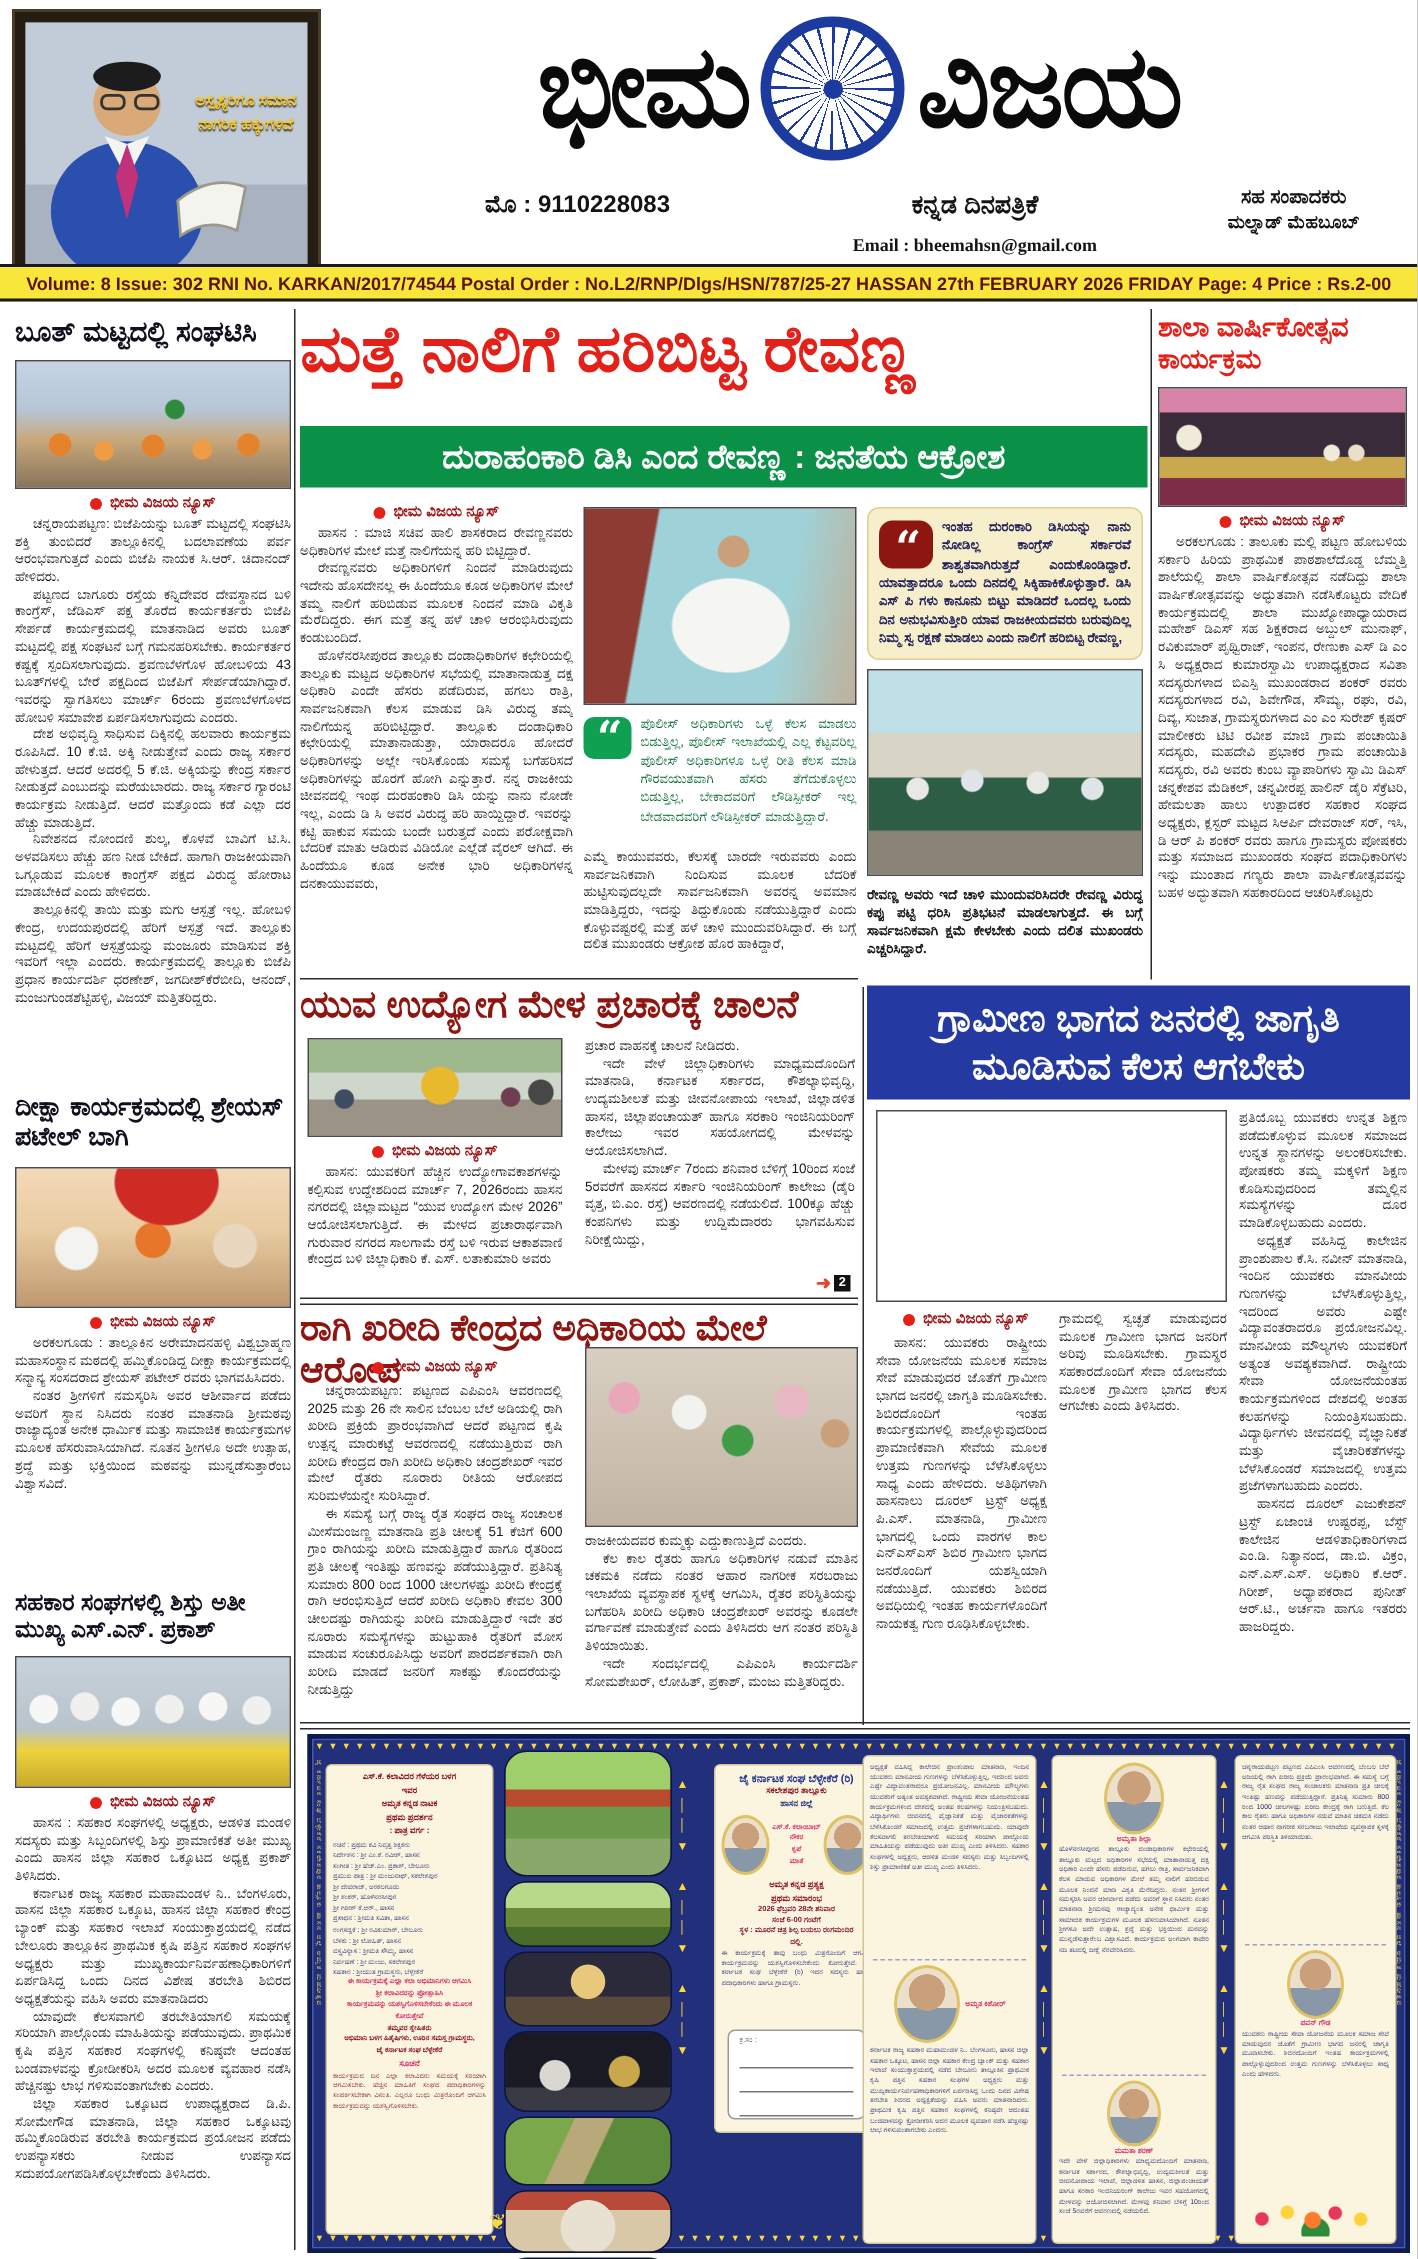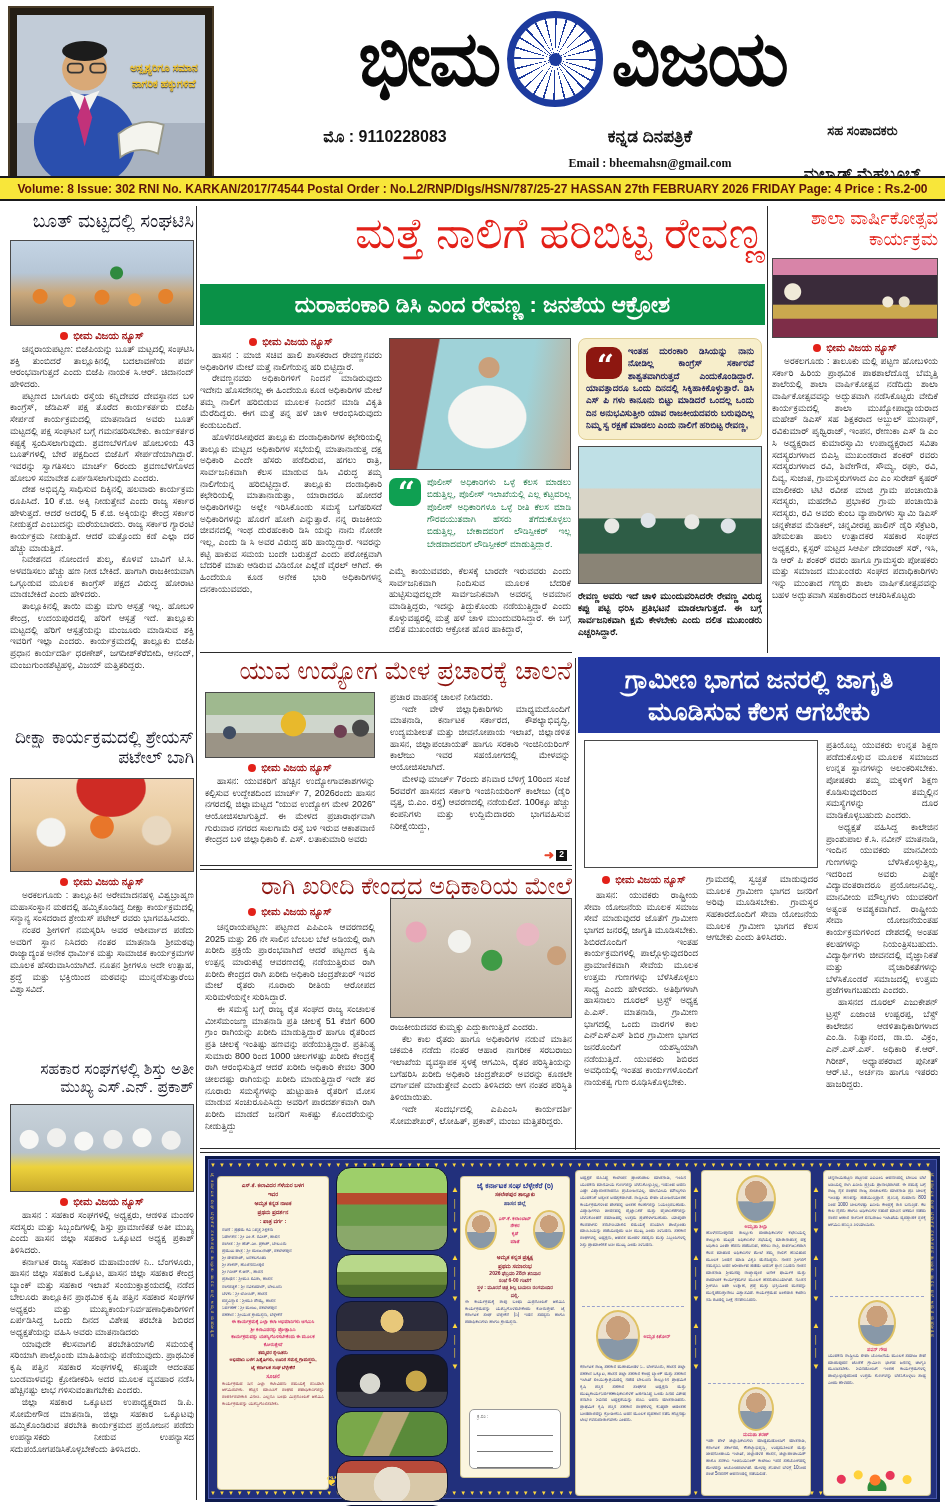--- a/index.html
+++ b/index.html
@@ -11,21 +11,21 @@
   .frame-cap{position:absolute;right:4px;top:28%;width:74px;font-size:10.5px;font-weight:700;color:#f5c832;text-align:center;line-height:1.5;text-shadow:0 1px 1px #333}
   .mast{display:flex;align-items:center;justify-content:center}
   .mtitle{font-size:76px;font-weight:900;line-height:1;color:#0a0a0a;letter-spacing:-2px}
   .chakra{display:inline-block;width:82px;height:82px;border-radius:50%;border:7px solid #1d3b9e;
           background:repeating-conic-gradient(#1d3b9e 0 2.5deg,#fff 2.5deg 15deg);position:relative;margin:0 8px;flex:0 0 auto}
   .chakra::after{content:"";position:absolute;left:50%;top:50%;width:13px;height:13px;margin:-6.5px 0 0 -6.5px;border-radius:50%;background:#1d3b9e}
   .hsub{font-weight:700;text-align:center;line-height:1.35}
   .infobar{background:#f8e63a;border-top:2px solid #1a1a1a;border-bottom:2px solid #1a1a1a;
            display:flex;align-items:center;justify-content:center;font-weight:700;font-size:12px;color:#5c130a;white-space:nowrap}
   
-  .art-h{font-weight:400;color:#10101e;text-align:right;line-height:1.18}
+  .art-h{font-weight:700;color:#10101e;text-align:left;line-height:1.18}
   .redhead{color:#e32119}.marhead{color:#8e1510}
   .bodytxt{font-size:9px;line-height:1.3;text-align:justify;color:#161616;overflow:hidden}
   .bodytxt p{margin:0;text-indent:12px}
   .byline{display:flex;align-items:center;justify-content:center;gap:5px;font-size:10px;font-weight:700;color:#a01313}
   .dot{width:8px;height:8px;border-radius:50%;background:#e32119;flex:0 0 auto}
   .greenbar{background:#0a9147;color:#fff;display:flex;align-items:center;justify-content:center;font-weight:800}
   .bluebox{background:#2439a2;color:#fff;font-weight:800;text-align:center;display:flex;flex-direction:column;justify-content:center}
   .vrule{background:#2b2b2b;width:1px}
   .hrule{background:#2b2b2b;height:1px}
   .hdouble{border-top:1.5px solid #2b2b2b;border-bottom:1.5px solid #2b2b2b;height:3px}
@@ -115,21 +115,21 @@
 
   <div class="abs hsub" style="left:235px;top:120px;width:300px">
     <div style="font-size:16px;margin-top:6px">ಮೊ : 9110228083</div>
   </div>
   <div class="abs hsub" style="left:545px;top:126px;width:210px">
     <div style="font-size:17px">ಕನ್ನಡ ದಿನಪತ್ರಿಕೆ</div>
     <div style="font-size:12px;margin-top:6px;font-family:'Liberation Serif',serif">Email : bheemahsn@gmail.com</div>
   </div>
   <div class="abs hsub" style="left:790px;top:122px;width:145px">
     <div style="font-size:13px">ಸಹ ಸಂಪಾದಕರು</div>
-    <div style="font-size:16px;margin-top:23px">ಮಲ್ನಾಡ್ ಮೆಹಬೂಬ್</div>
+    <div style="font-size:12px;margin-top:0">ಮಲ್ನಾಡ್ ಮೆಹಬೂಬ್</div>
   </div>
 
   <div class="abs infobar" style="left:0;top:176px;width:945px;height:21px">Volume: 8  Issue: 302  RNI No. KARKAN/2017/74544   Postal Order : No.L2/RNP/Dlgs/HSN/787/25-27    HASSAN    27th FEBRUARY 2026  FRIDAY  Page: 4   Price : Rs.2-00</div>
 
   <div class="abs vrule" style="left:196px;top:206px;height:1294px"></div>
   <div class="abs vrule" style="left:767px;top:206px;height:447px"></div>
   <div class="abs vrule" style="left:575px;top:658px;height:492px"></div>
   <div class="abs hrule" style="left:200px;top:652px;width:372px"></div>
   <div class="abs hdouble" style="left:200px;top:865px;width:372px"></div>
   <div class="abs hdouble" style="left:200px;top:1148px;width:740px"></div>
@@ -318,21 +318,21 @@
       <div class="sph a5" style="height:44px"></div>
       <div class="sph a6" style="height:40px"></div>
       <div class="sph a7" style="height:46px"></div>
     </div>
     <div class="abs flourish" style="left:118px;bottom:10px">❦</div>
 
     <div class="arr" style="left:243px;top:24px;width:8px"></div>
     <div class="arr" style="left:484px;top:24px;width:8px"></div>
     <div class="arr" style="left:604px;top:24px;width:8px"></div>
 
-    <div class="panel" style="left:253px;top:18px;width:108px;height:300px">
+    <div class="panel" style="left:269px;top:18px;width:108px;height:244px">
       <div class="p3t adc">ಜೈ ಕರ್ನಾಟಕ ಸಂಘ ಬೆಳ್ಳೇಕೆರೆ (ರಿ)</div>
       <div class="p3s adc">ಸಕಲೇಶಪುರ ತಾಲ್ಲೂಕು</div>
       <div class="p3s adc" style="color:#23317e">ಹಾಸನ ಜಿಲ್ಲೆ</div>
       <div style="display:flex;align-items:center;justify-content:space-between;margin:3px 0">
         <div class="adoval" style="width:28px;height:36px"></div>
         <div class="pinkt adc" style="flex:1">ಎಸ್.ಕೆ. ಕಲಾಂಬಾಬ್
 ನೌಕರ
 ಕೃಪೆ
 ಮಾತೆ</div>
         <div class="adoval" style="width:28px;height:36px"></div>

